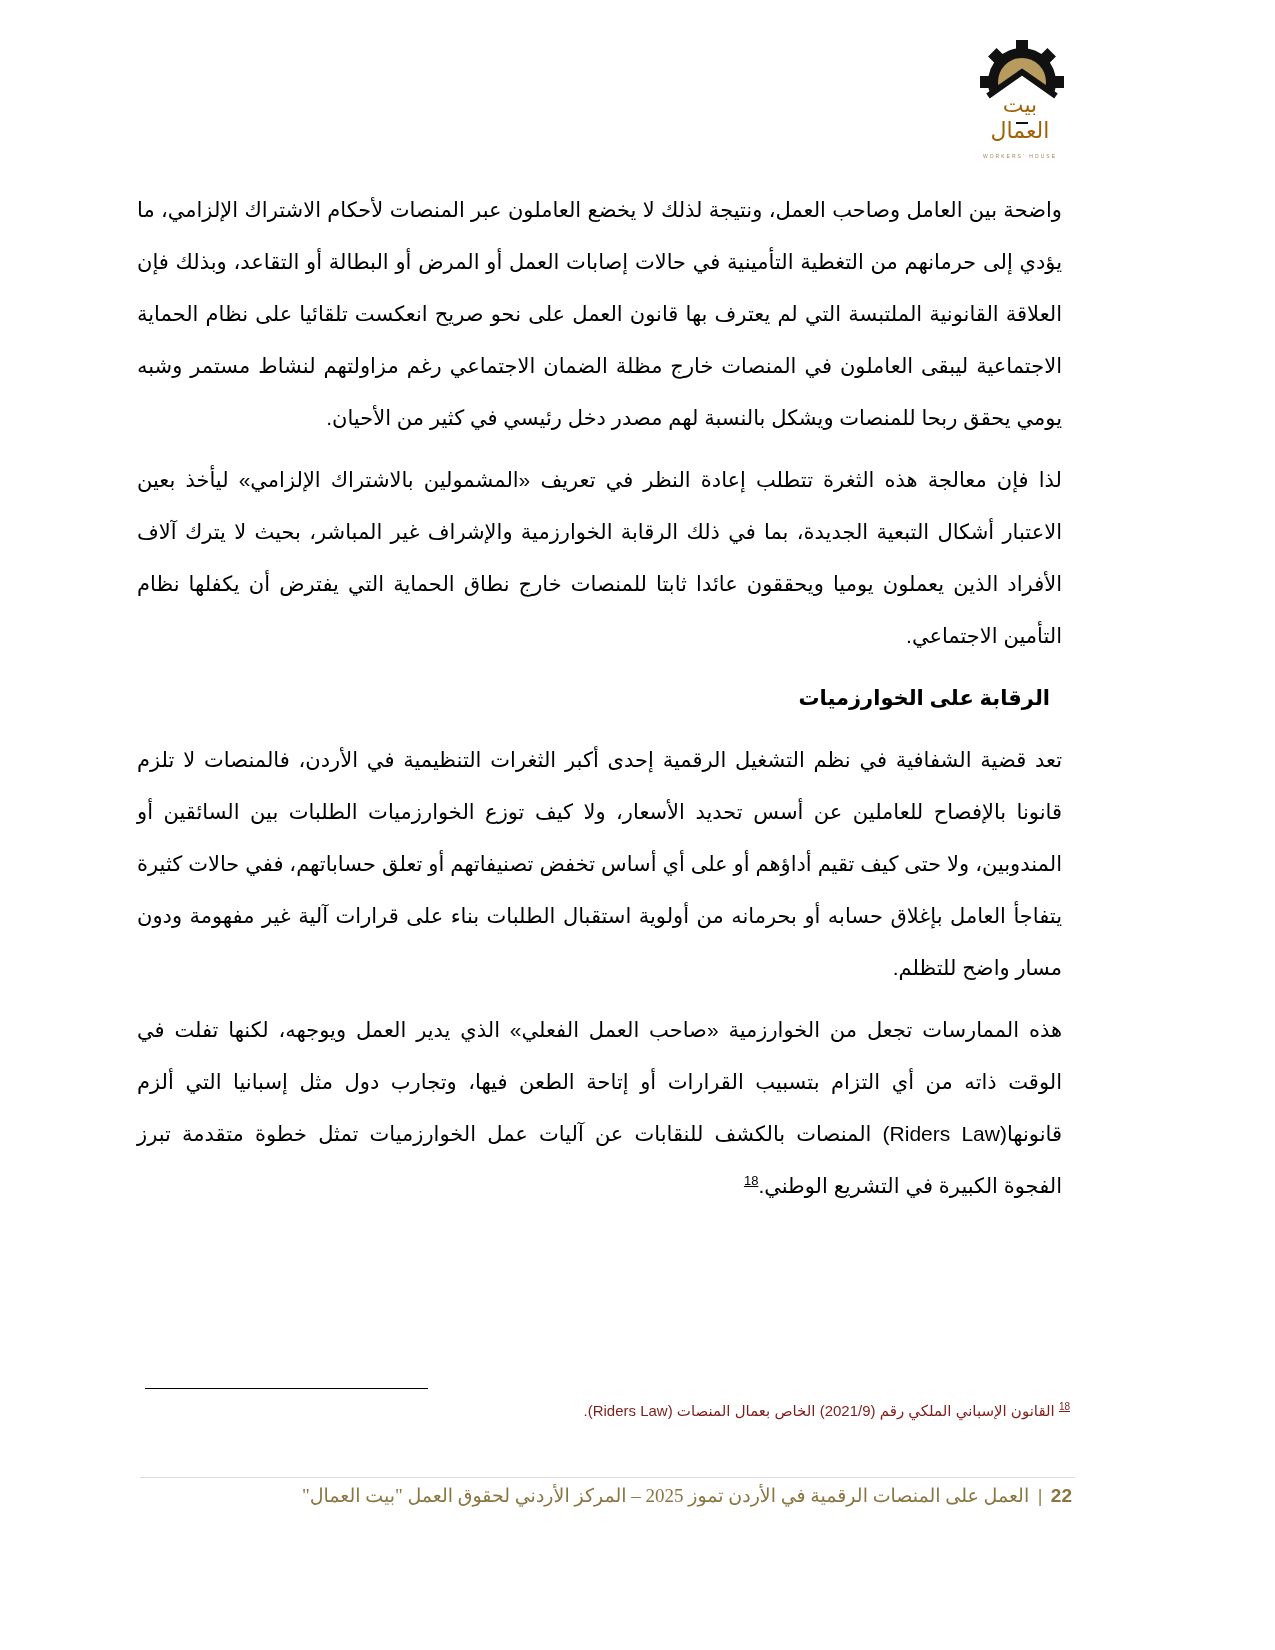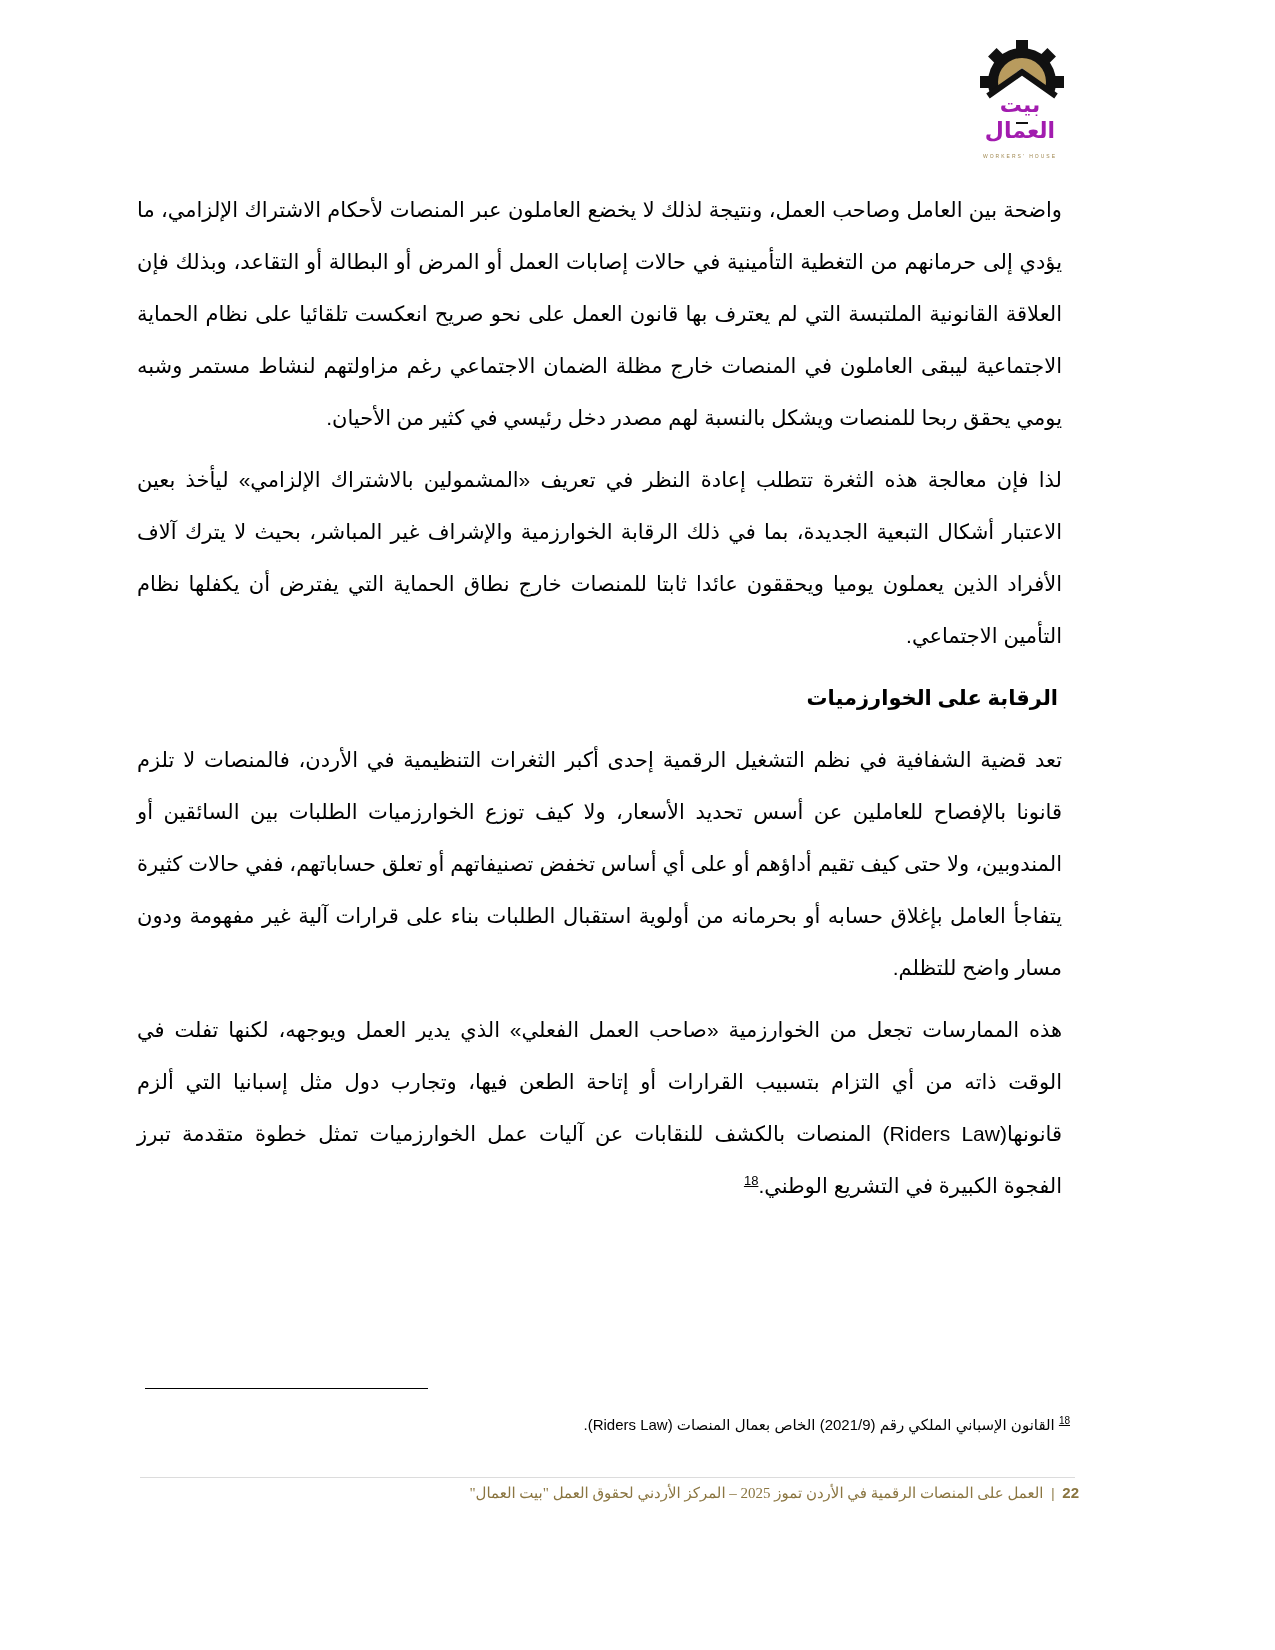--- a/index.html
+++ b/index.html
@@ -6,58 +6,58 @@
   body {
     width: 1275px; height: 1650px; position: relative; overflow: hidden;
     font-family: "Liberation Sans", "DejaVu Sans", sans-serif;
     color: #000;
   }
   .logo {
     position: absolute; top: 40px; left: 960px; width: 120px; height: 120px;
   }
   .logo-text {
     position: absolute; left: 0; width: 100%; text-align: center; direction: rtl;
-    font-weight: bold; color: #a21caf;
+    font-weight: normal; color: #a16207;
   }
   .logo-text.l1 { top: 52px; font-size: 22px; }
   .logo-text.l2 { top: 78px; font-size: 22px; }
   .logo-sub {
     position: absolute; top: 113px; left: 0; width: 100%; text-align: center;
     font-size: 5px; letter-spacing: 2px; color: #a08850; direction: ltr;
   }
   .content {
     position: absolute; top: 184px; left: 137px; width: 925px;
     direction: rtl;
   }
   .para {
     font-size: 21px; line-height: 52px; text-align: justify;
     text-align-last: right; margin: 0 0 10px 0;
   }
   .heading {
-    font-size: 21px; font-weight: bold; line-height: 52px; margin: 0 4px 10px 0;
+    font-size: 21px; font-weight: bold; line-height: 52px; margin: 0 12px 10px 0;
   }
   sup { font-size: 13px; vertical-align: super; line-height: 0; text-decoration: underline; }
   .latin { direction: ltr; unicode-bidi: embed; }
   .fn-rule {
     position: absolute; top: 1388px; left: 145px; width: 283px; height: 0;
     border-top: 1px solid #000;
   }
   .footnote {
     position: absolute; top: 1402px; right: 205px; direction: rtl;
-    font-size: 15px; color: #000000; margin-top: 14px;
+    font-size: 15px; color: #7f1d1d;
   }
   .footnote sup { font-size: 10px; }
   .footer-rule {
     position: absolute; top: 1477px; left: 140px; width: 935px; height: 0;
     border-top: 1px solid #dcdcdc;
   }
   .footer {
-    position: absolute; top: 1484px; right: 196px; direction: rtl;
+    position: absolute; top: 1484px; right: 203px; direction: rtl;
     font-family: "Liberation Serif", "DejaVu Serif", serif;
-    font-size: 15px; color: #8a7540;
+    font-size: 19px; color: #8a7540;
   }
   .page-num { font-weight: bold; color: #8a7540; font-family: "Liberation Sans", sans-serif; }
   .sep { color: #8a7540; font-weight: bold; margin: 0 4px; }
 </style>
 </head>
 <body>
 
 <div class="logo">
   <svg width="120" height="120" viewBox="0 0 120 120" style="position:absolute;top:0;left:0;">
     <g transform="translate(62,42)">

